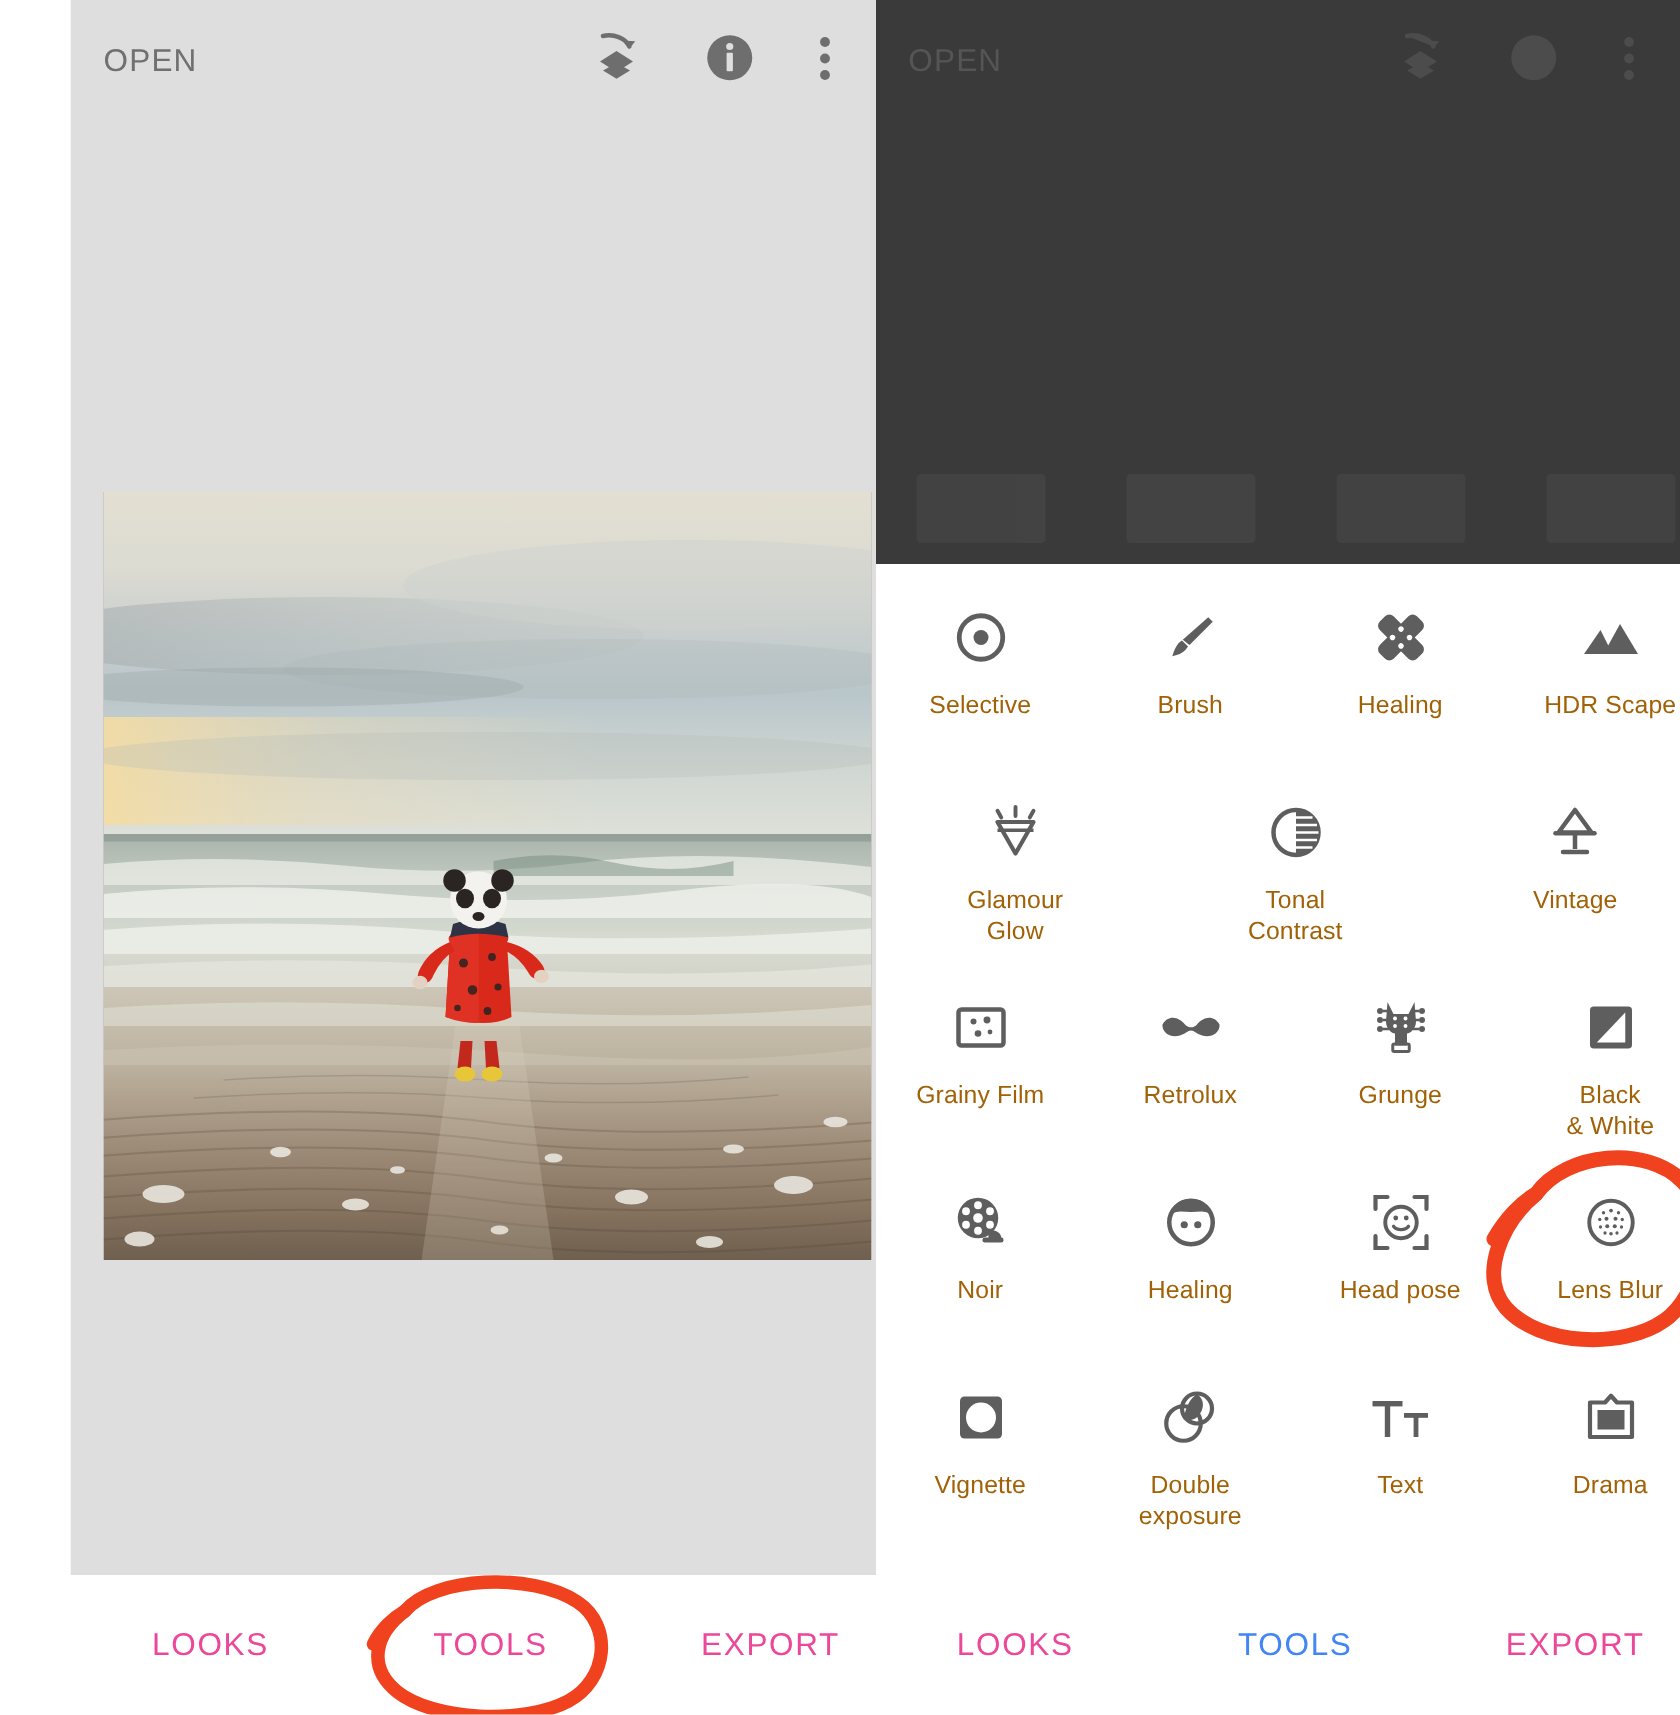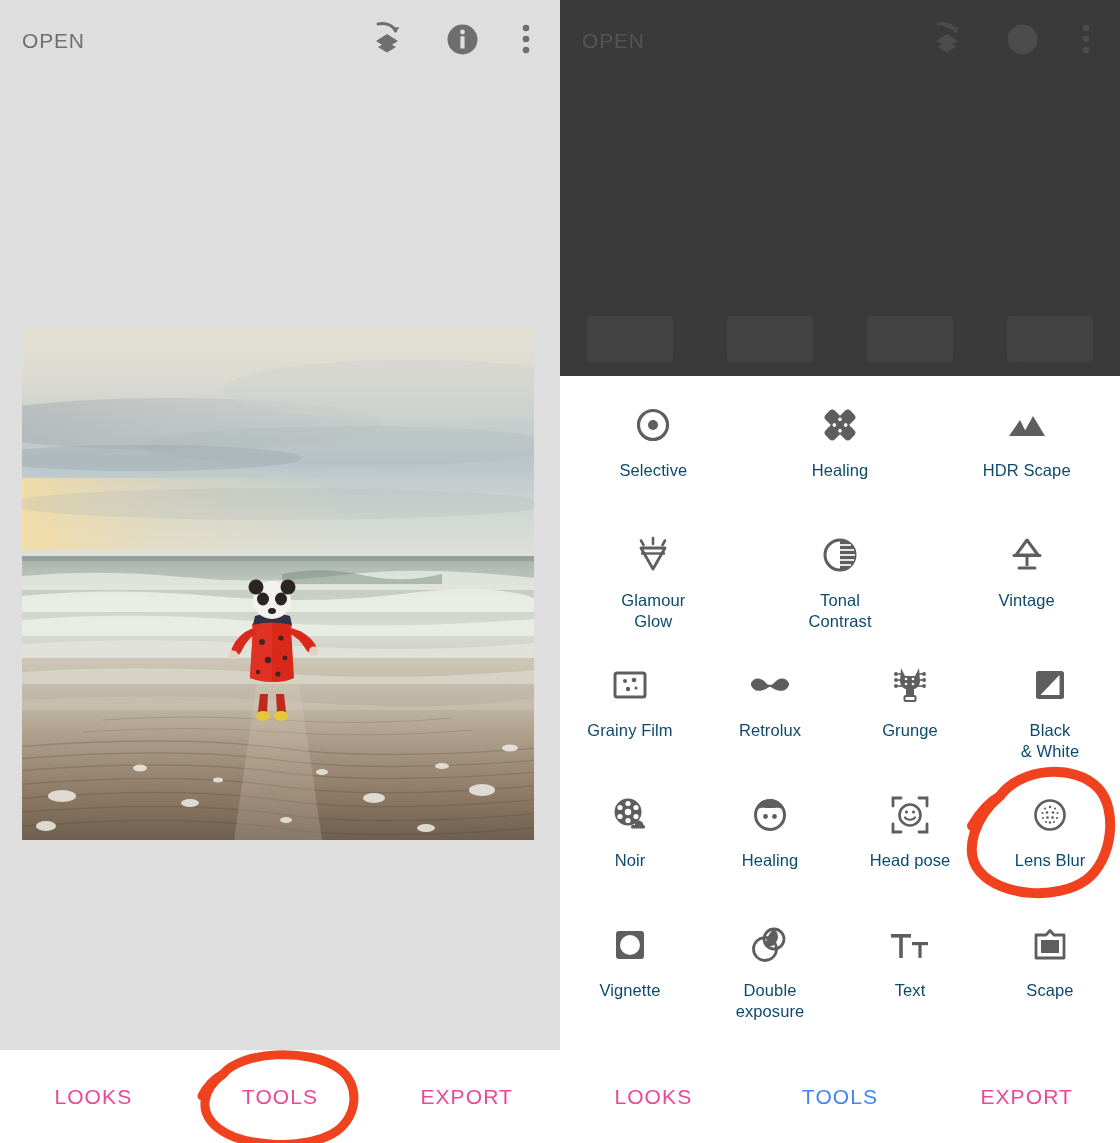--- a/index.html
+++ b/index.html
@@ -9,20 +9,21 @@
     height: 1143px;
     font-family: "Liberation Sans", sans-serif;
     background: #ffffff;
     overflow: hidden;
   }
 
   .screens {
     display: flex;
     width: 1120px;
     height: 1143px;
+    padding-left: 47px;
   }
 
   .panel {
     position: relative;
     width: 560px;
     height: 1143px;
     overflow: hidden;
   }
 
   
@@ -122,21 +123,21 @@
     width: 42px;
     height: 42px;
     display: flex;
     align-items: center;
     justify-content: center;
     margin-bottom: 14px;
   }
   .tool-icon svg { display: block; }
   .tool-label {
     font-size: 16.5px;
-    color: #0c4a6e;
+    color: #a16207;
     text-align: center;
     line-height: 1.3;
     white-space: pre-line;
     letter-spacing: 0.1px;
   }
 
   
   .tabbar {
     position: absolute;
     left: 0;
@@ -393,20 +394,29 @@
           <span class="tool-icon">
             <svg width="38" height="38" viewBox="0 0 38 38">
               <circle cx="19" cy="19" r="14.5" fill="none" stroke="#5e5e5e" stroke-width="3.2"></circle>
               <circle cx="19" cy="19" r="5" fill="#5e5e5e"></circle>
             </svg>
           </span>
           <span class="tool-label">Selective</span>
         </div>
         <div class="tool-cell">
           <span class="tool-icon">
+            <svg width="38" height="38" viewBox="0 0 38 38">
+              <path d="M30.5 5.5 L33.5 8.5 L18 24 L13.5 20.5 Z" fill="#5e5e5e"></path>
+              <path d="M13 21 C9.5 23 8 27 6.5 31.5 C11.5 30.5 15 28.5 17 25 Z" fill="#5e5e5e"></path>
+            </svg>
+          </span>
+          <span class="tool-label">Brush</span>
+        </div>
+        <div class="tool-cell">
+          <span class="tool-icon">
             <svg width="40" height="40" viewBox="0 0 40 40">
               <g transform="rotate(45 20 20)">
                 <rect x="13.5" y="2.5" width="13" height="35" rx="4" fill="#5e5e5e"></rect>
                 <rect x="2.5" y="13.5" width="35" height="13" rx="4" fill="#5e5e5e"></rect>
                 <circle cx="16" cy="16" r="1.8" fill="#ffffff"></circle>
                 <circle cx="24" cy="16" r="1.8" fill="#ffffff"></circle>
                 <circle cx="16" cy="24" r="1.8" fill="#ffffff"></circle>
                 <circle cx="24" cy="24" r="1.8" fill="#ffffff"></circle>
               </g>
             </svg>
@@ -641,21 +651,21 @@
           </span>
           <span class="tool-label">Text</span>
         </div>
         <div class="tool-cell">
           <span class="tool-icon">
             <svg width="38" height="38" viewBox="0 0 38 38">
               <path d="M5 9 L15 9 L19 4.5 L23 9 L33 9 L33 32 L5 32 Z" fill="none" stroke="#5e5e5e" stroke-width="2.8" stroke-linejoin="round"></path>
               <rect x="10" y="14" width="18" height="13" fill="#5e5e5e"></rect>
             </svg>
           </span>
-          <span class="tool-label">Scape</span>
+          <span class="tool-label">Drama</span>
         </div>
       </div>
     </div>
 
     <div class="annotation" style="left:398px; top:760px;">
       <svg width="160" height="142" viewBox="0 0 160 142">
         <path d="M42 36 C62 8 116 3 140 28 C160 49 155 100 128 120 C100 140 44 137 22 112 C4 91 18 56 42 36 Z" fill="none" stroke="#f0421e" stroke-width="10" stroke-linecap="round" stroke-linejoin="round"></path>
         <path d="M42 36 C33 41 22 52 14 66" fill="none" stroke="#f0421e" stroke-width="10" stroke-linecap="round"></path>
       </svg>
     </div>

